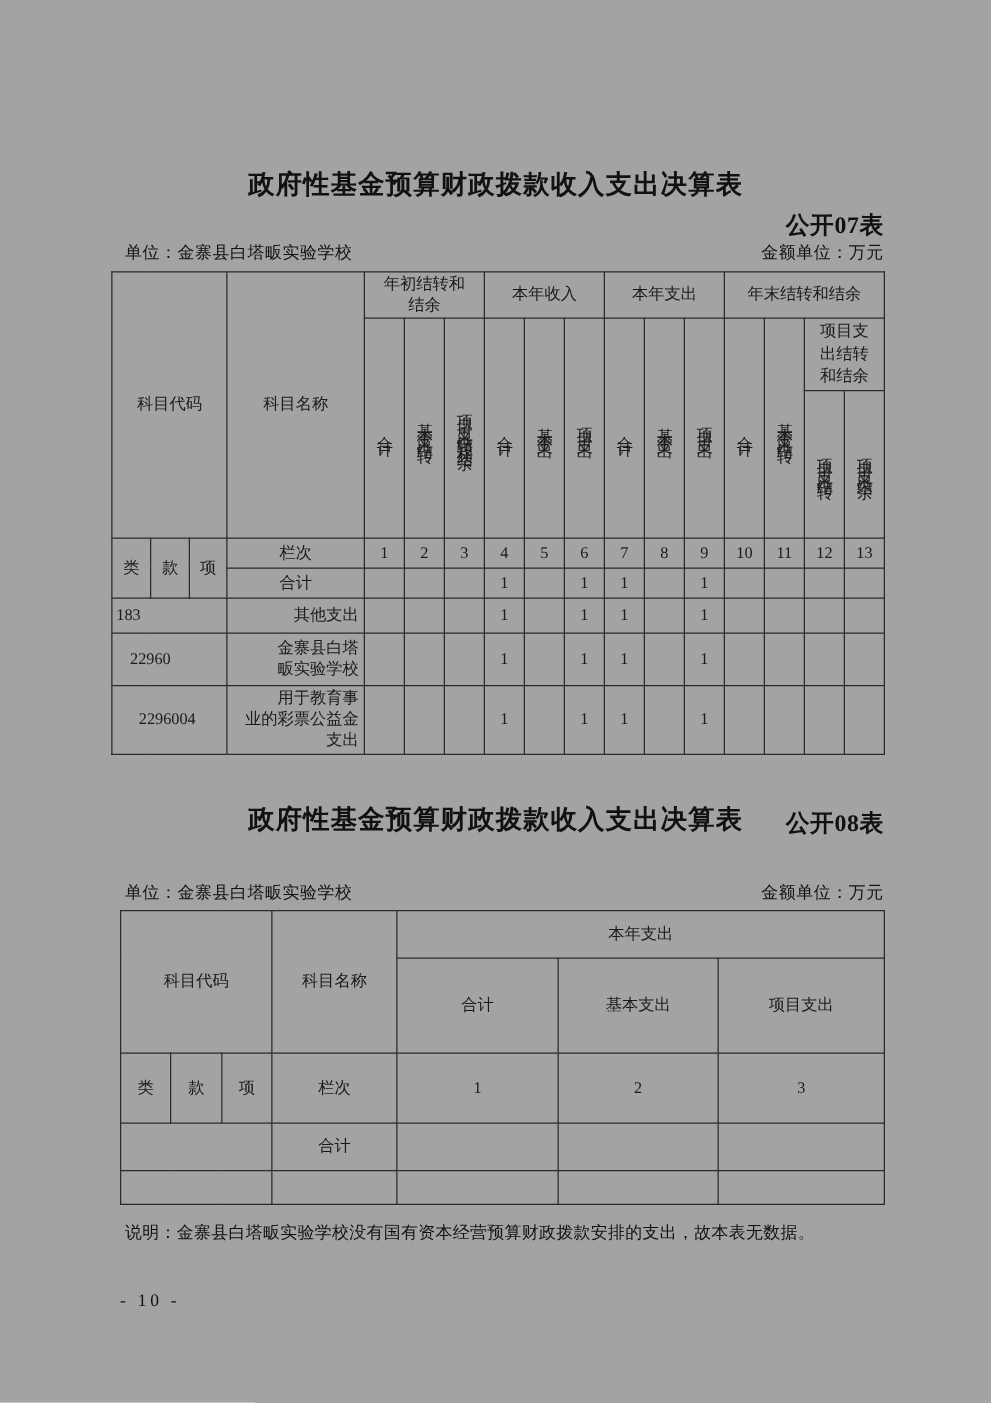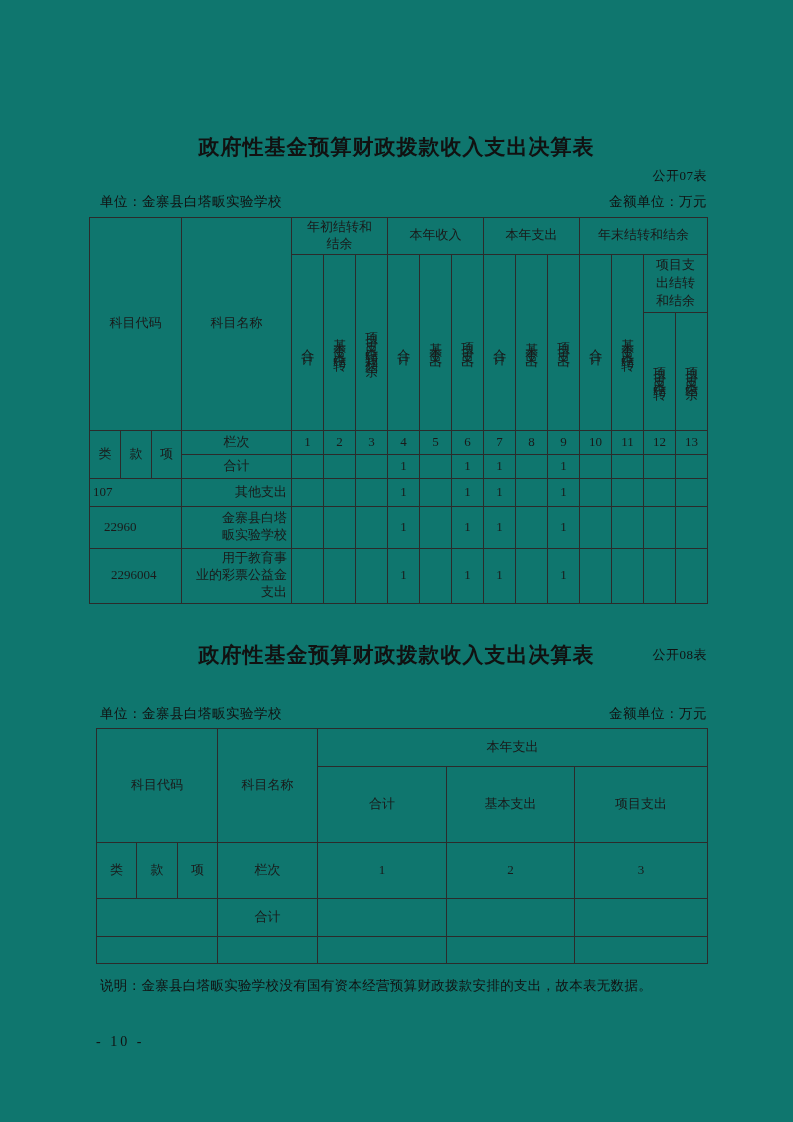--- a/index.html
+++ b/index.html
@@ -4,32 +4,32 @@
 <style>
   * { margin:0; padding:0; box-sizing:border-box; }
   html,body { background:#ffffff; }
   body {
     width:793px; height:1122px;
     font-family:"Liberation Serif","DejaVu Serif",serif;
     color:#1a1a1a;
     position:relative;
     overflow:hidden;
   }
-  .page { position:relative; width:793px; height:1122px; background:#0f766e; }
+  .page { position:relative; width:793px; height:1122px; background:#a3a3a3; }
 
   .doc-title {
     position:absolute; left:0; width:793px; text-align:center;
     font-family:"Liberation Sans","DejaVu Sans",sans-serif;
     font-weight:bold; font-size:21px; letter-spacing:1px; color:#111;
   }
   .title07 { top:133px; }
   .title08 { top:641px; }
 
   .sheet-label {
-    position:absolute; right:86px; font-size:13px; color:#111; letter-spacing:0.5px;
+    position:absolute; right:86px; font-size:19px; color:#111; letter-spacing:0.5px;font-weight:bold;
   }
   .sheet07 { top:167px; }
   .sheet08 { top:646px; }
 
   .meta-row {
     position:absolute; left:100px; width:607px;
     display:flex; justify-content:space-between;
     font-size:13.5px; color:#111; letter-spacing:0.5px;
   }
   .meta07 { top:193px; }
@@ -173,21 +173,21 @@
         <td>1</td>
         <td>1</td>
         <td></td>
         <td>1</td>
         <td></td>
         <td></td>
         <td></td>
         <td></td>
       </tr>
       <tr class="r-d1">
-        <td colspan="3" class="code lvl1">107</td>
+        <td colspan="3" class="code lvl1">183</td>
         <td class="name">其他支出</td>
         <td></td>
         <td></td>
         <td></td>
         <td>1</td>
         <td></td>
         <td>1</td>
         <td>1</td>
         <td></td>
         <td>1</td>

